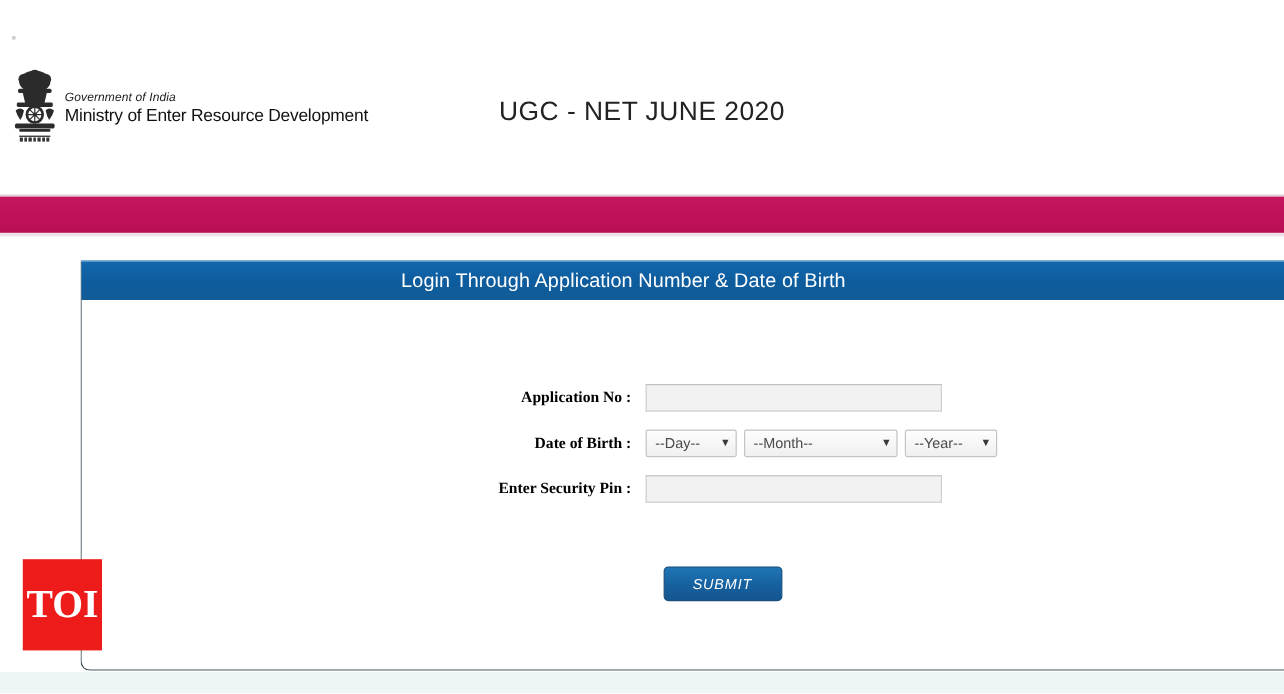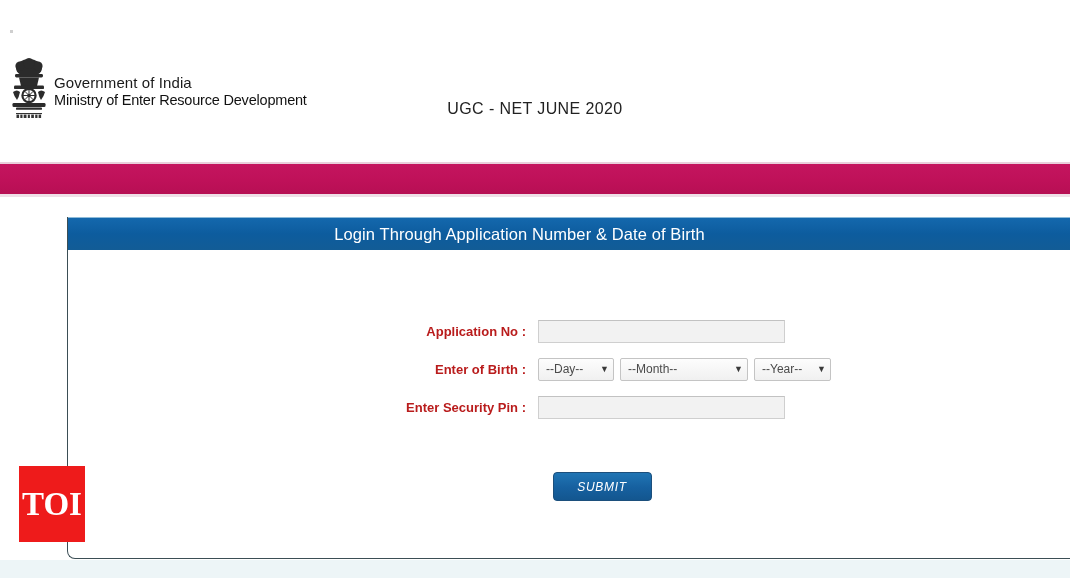--- a/index.html
+++ b/index.html
@@ -46,39 +46,40 @@
   }
   .emblem svg { display: block; }
   .brand-text {
     display: flex;
     flex-direction: column;
     justify-content: center;
     line-height: 1;
     padding-top: 4px;
   }
   .brand-gov {
-    font-size: 15px;
+    font-size: 10px;
     color: #1a1a1a;
     letter-spacing: .1px;
     margin-bottom: 3px;
     font-family: "Liberation Sans", sans-serif;
+    font-style: italic;
   }
   .brand-ministry {
     font-size: 14.5px;
     color: #111111;
     letter-spacing: -.2px;
     font-family: "Liberation Sans", sans-serif;
   }
 
   .page-title {
     position: absolute;
-    left: 0; top: 100px;
+    left: 0; top: 80px;
     width: 1070px;
     text-align: center;
-    font-size: 16px;
+    font-size: 22px;
     color: #222222;
     letter-spacing: .4px;
     font-family: "Liberation Sans", sans-serif;
   }
 
   
   .crimson-band-wrap {
     position: absolute;
     left: 0; top: 162px;
     width: 1070px;
@@ -160,22 +161,22 @@
     align-items: center;
     height: 38px;
   }
   .form-label {
     width: 470px;
     text-align: right;
     padding-right: 12px;
     box-sizing: border-box;
     font-size: 13px;
     font-weight: bold;
-    color: #b91c1c;
-    font-family: Liberation Sans, sans-serif;
+    color: #000000;
+    font-family: Liberation Serif, serif;
   }
   .form-field {
     flex: 1 1 auto;
     display: flex;
     align-items: center;
     gap: 6px;
   }
 
   .text-input {
     width: 247px;
@@ -370,21 +371,21 @@
     <div class="form-rows">
 
       <div class="form-row">
         <div class="form-label">Application No :</div>
         <div class="form-field">
           <input class="text-input" type="text" value="" style="">
         </div>
       </div>
 
       <div class="form-row">
-        <div class="form-label">Enter of Birth :</div>
+        <div class="form-label">Date of Birth :</div>
         <div class="form-field">
           <div class="sel sel-day">
             <span>--Day--</span>
             <span class="sel-caret">▼</span>
           </div>
           <div class="sel sel-month">
             <span>--Month--</span>
             <span class="sel-caret">▼</span>
           </div>
           <div class="sel sel-year">

